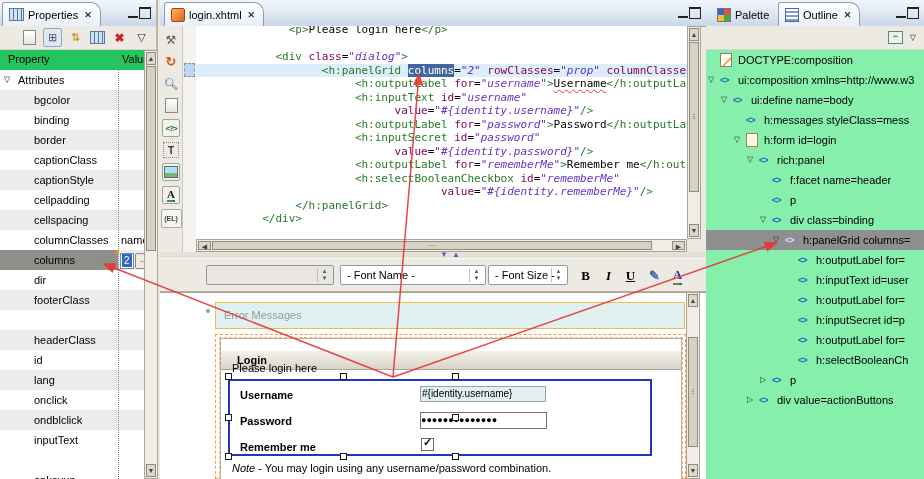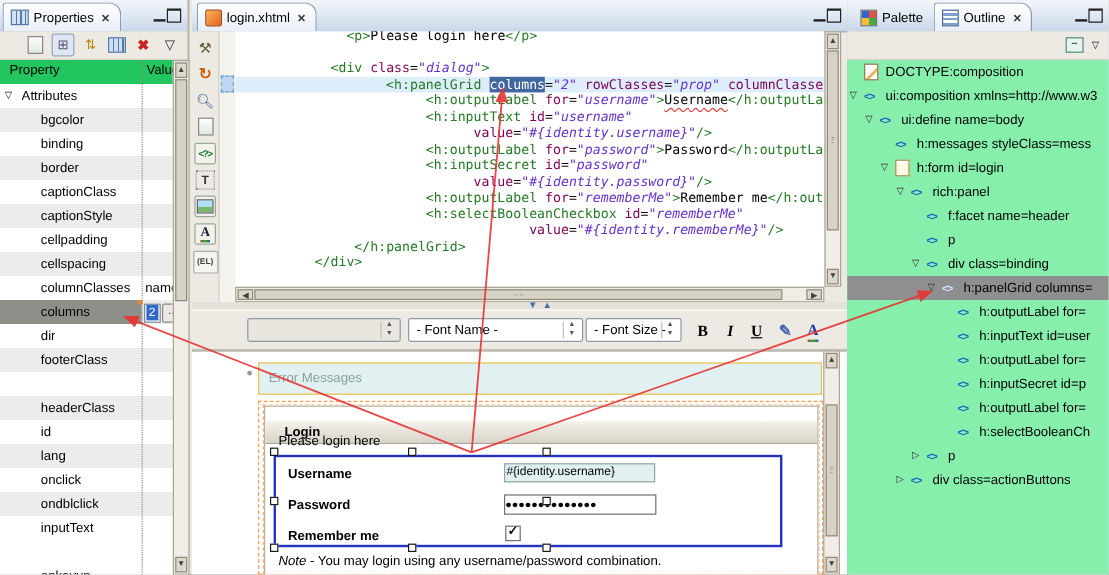--- a/index.html
+++ b/index.html
@@ -475,21 +475,21 @@
         <span class="olabel" style="left: 110px;">h:selectBooleanCh</span>
       </div>
       <div class="orow" style="top: 320px;">
         <span class="oexp" style="left: 54px;">▷</span>
         <span class="olabel xmlico" style="left: 66px;">&lt;&gt;</span>
         <span class="olabel" style="left: 84px;">p</span>
       </div>
       <div class="orow" style="top: 340px;">
         <span class="oexp" style="left: 41px;">▷</span>
         <span class="olabel xmlico" style="left: 53px;">&lt;&gt;</span>
-        <span class="olabel" style="left: 71px;">div class=actionButtons</span>
+        <span class="olabel" style="left: 71px;">div value=actionButtons</span>
       </div>
     </div>
 
   <svg id="arrows" class="abs" viewBox="0 0 924 479">
     <defs>
       <marker id="ah" markerWidth="9" markerHeight="7" refX="7.5" refY="3.5" orient="auto">
         <path d="M0,0 L8.5,3.5 L0,7 z" fill="#e83333"></path>
       </marker>
     </defs>
   <line x1="393" y1="377" x2="104" y2="264" stroke="#e83333" stroke-width="1.5" marker-end="url(#ah)" opacity="0.9"></line>

